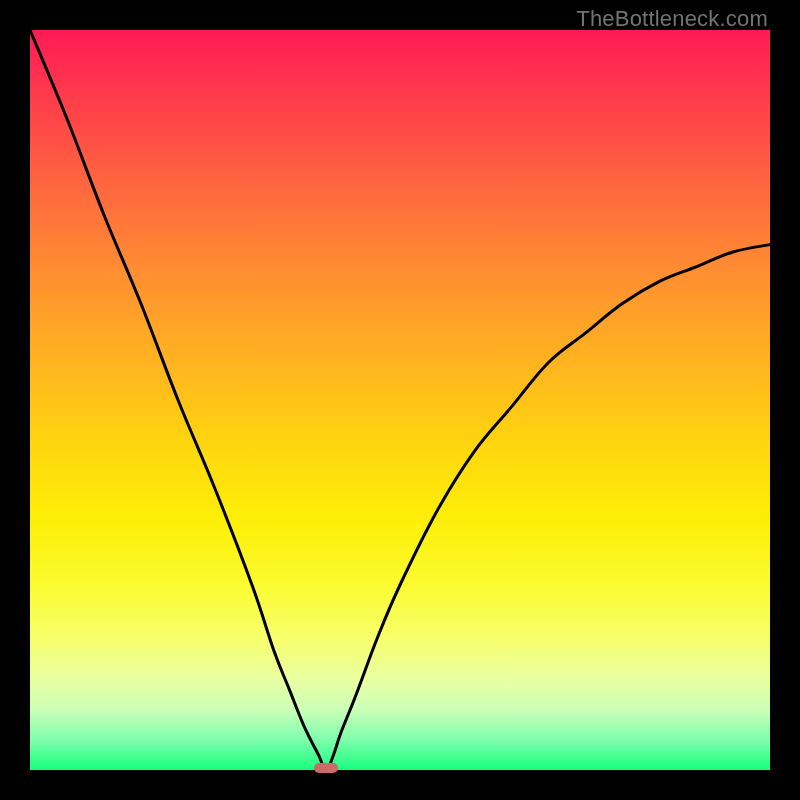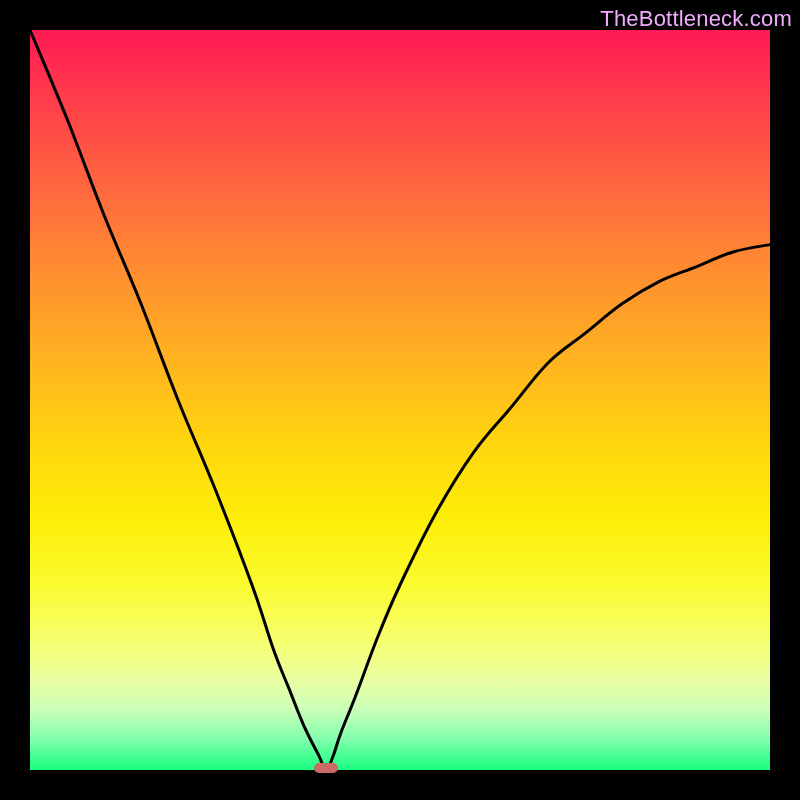--- a/index.html
+++ b/index.html
@@ -30,22 +30,22 @@
       #f7ff6a 82%,
       #e8ffa3 88%,
       #c8ffb8 92%,
       #7dffac 96%,
       #17ff7f 100%
     );
   }
   .watermark {
     position: absolute;
     top: 6px;
-    right: 8px;
-    color: #f0abfc;
+    right: 32px;
+    color: #737373;
     font-size: 22px;
     font-weight: 500;
     letter-spacing: 0.2px;
     user-select: none;
     pointer-events: none;
   }
   svg.curve {
     position: absolute;
     left: 0;
     top: 0;

